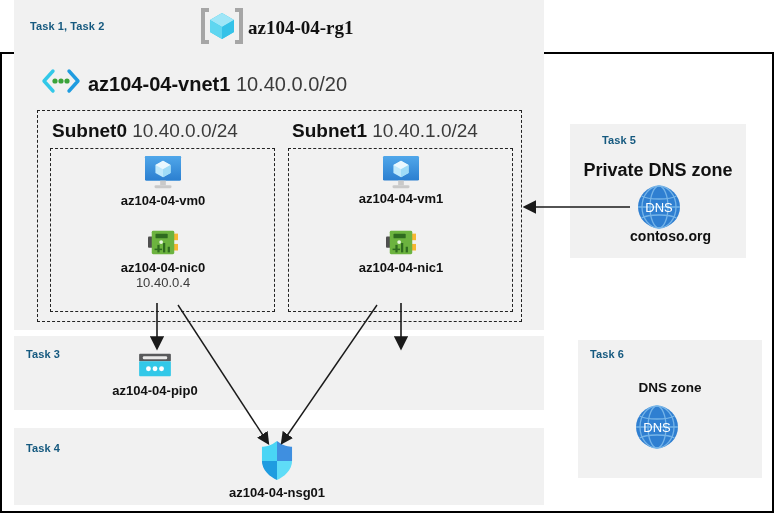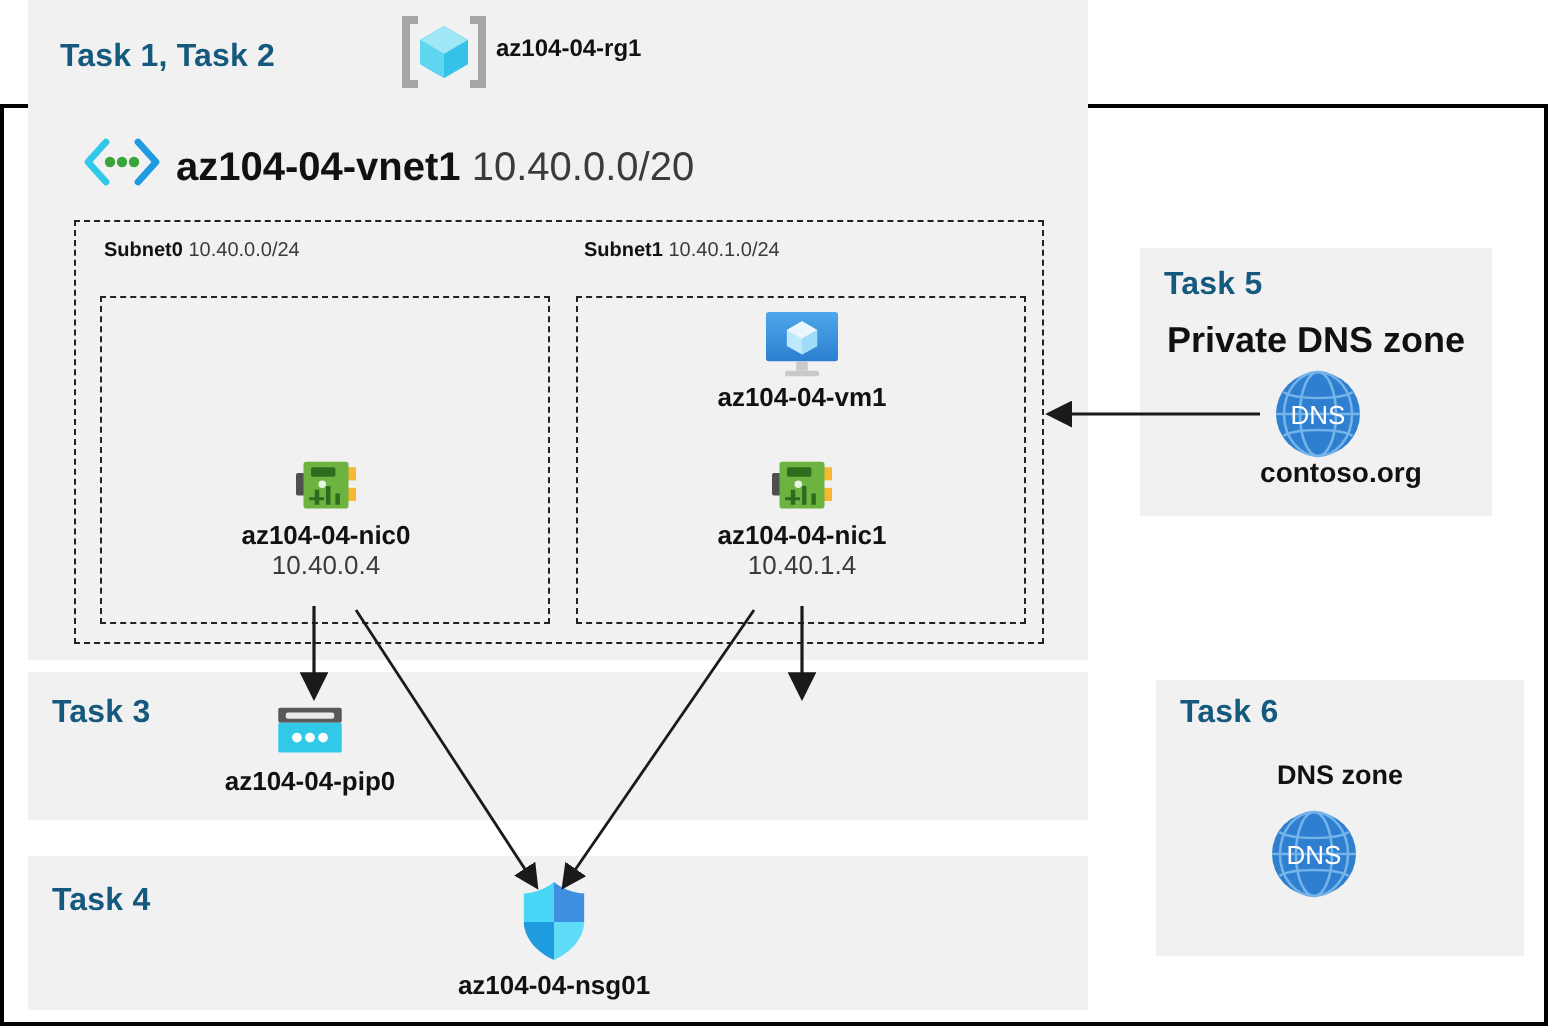--- a/index.html
+++ b/index.html
@@ -8,32 +8,32 @@
 
   .canvas{position:absolute;left:0;top:0;width:776px;height:517px;background:#ffffff;}
 
   
   .outer-frame{position:absolute;left:0;top:52px;width:774px;height:461px;
                border:2px solid #000000;box-sizing:border-box;background:#ffffff;}
 
   
   .rg-panel{position:absolute;left:14px;top:0px;width:530px;height:330px;background:#f1f1f1;}
 
-  .task-label{position:absolute;color:#15597f;font-weight:bold;font-size:16px;
+  .task-label{position:absolute;color:#15597f;font-weight:bold;font-size:11px;
               letter-spacing:.1px;white-space:nowrap;}
 
   
   .vnet-panel{position:absolute;left:14px;top:52px;width:530px;height:278px;background:#f1f1f1;}
   .vnet-title{position:absolute;left:88px;top:73px;font-size:20px;color:#111;font-weight:bold;white-space:nowrap;}
   .vnet-title .cidr{font-weight:normal;color:#3b3b3b;}
 
   .subnets-box{position:absolute;left:37px;top:110px;width:485px;height:212px;
                border:1.6px dashed #222;box-sizing:border-box;}
 
-  .subnet-title{position:absolute;font-size:10px;color:#111;font-weight:bold;white-space:nowrap;}
+  .subnet-title{position:absolute;font-size:19px;color:#111;font-weight:bold;white-space:nowrap;}
   .subnet-title .cidr{font-weight:normal;color:#3b3b3b;}
 
   .subnet-inner{position:absolute;border:1.6px dashed #222;box-sizing:border-box;}
 
   
   .node{position:absolute;text-align:center;}
   .node .nm{font-size:13px;font-weight:bold;color:#111;white-space:nowrap;line-height:15px;}
   .node .ip{font-size:13px;color:#3b3b3b;white-space:nowrap;line-height:16px;}
 
   
@@ -67,21 +67,21 @@
   <div style="position:absolute;left:200px;top:6px;">
     <svg width="44" height="40" viewBox="0 0 44 40">
       <path d="M9 4 L3 4 L3 36 L9 36" fill="none" stroke="#a6a6a6" stroke-width="4"></path>
       <path d="M35 4 L41 4 L41 36 L35 36" fill="none" stroke="#a6a6a6" stroke-width="4"></path>
       <polygon points="22,7 34,14 34,26 22,33 10,26 10,14" fill="#32c8e8"></polygon>
       <polygon points="22,7 34,14 22,21 10,14" fill="#9fe6f7"></polygon>
       <polygon points="22,21 34,14 34,26 22,33" fill="#35c2e8"></polygon>
       <polygon points="22,21 10,14 10,26 22,33" fill="#5fd6f0"></polygon>
     </svg>
   </div>
-  <div style="position:absolute;left:248px;top:17px;font-size:12px;font-weight:bold;color:#111;">az104-04-rg1</div>
+  <div style="position:absolute;left:248px;top:17px;font-size:19px;font-weight:bold;color:#111;font-family:Liberation Serif, serif;">az104-04-rg1</div>
 
   <div class="vnet-panel"></div>
 
   <div style="position:absolute;left:40px;top:68px;">
     <svg width="42" height="26" viewBox="0 0 42 26">
       <path d="M13 3 L4 13 L13 23" fill="none" stroke="#32c8e8" stroke-width="3.4" stroke-linecap="round" stroke-linejoin="round"></path>
       <path d="M29 3 L38 13 L29 23" fill="none" stroke="#1f9ce0" stroke-width="3.4" stroke-linecap="round" stroke-linejoin="round"></path>
       <circle cx="15" cy="13" r="2.6" fill="#3aa33a"></circle>
       <circle cx="21" cy="13" r="2.6" fill="#3aa33a"></circle>
       <circle cx="27" cy="13" r="2.6" fill="#3aa33a"></circle>
@@ -93,20 +93,38 @@
   </div>
 
   <div class="subnets-box"></div>
 
   <div class="subnet-title" style="left:52px;top:120px;">
     <span>Subnet0</span>
     <span class="cidr">10.40.0.0/24</span>
   </div>
   <div class="subnet-inner" style="left:50px;top:148px;width:225px;height:164px;"></div>
 
+  <div class="node" style="left:108px;top:155px;width:110px;">
+    <svg class="icon ic-vm" width="46" height="38" viewBox="0 0 46 38">
+      <rect x="4" y="1" width="38" height="26" rx="1.5" fill="#2d8fe0"></rect>
+      <rect x="4" y="1" width="38" height="26" rx="1.5" fill="url(#vmg0)"></rect>
+      <defs>
+          <linearGradient id="vmg0" x1="0" y1="0" x2="0" y2="1">
+        <stop offset="0" stop-color="#50a7ea"></stop>
+            <stop offset="1" stop-color="#2b7fd0"></stop>
+      </linearGradient>
+        </defs>
+      <polygon points="23,6 31,10.5 31,19 23,23.5 15,19 15,10.5" fill="#bfe9fb"></polygon>
+      <polygon points="23,6 31,10.5 23,15 15,10.5" fill="#eaf8fe"></polygon>
+      <polygon points="23,15 31,10.5 31,19 23,23.5" fill="#9fdcf7"></polygon>
+      <rect x="20" y="27" width="6" height="5" fill="#c9c9c9"></rect>
+      <rect x="14" y="32" width="18" height="3" rx="1.4" fill="#c9c9c9"></rect>
+    </svg>
+    <div class="nm" style="margin-top:2px;">az104-04-vm0</div>
+  </div>
 
   <div class="node" style="left:108px;top:228px;width:110px;">
     <svg class="icon ic-nic" width="36" height="32" viewBox="0 0 36 32">
       <rect x="28" y="6" width="6" height="7" fill="#f7b733"></rect>
       <rect x="28" y="17" width="6" height="7" fill="#f7b733"></rect>
       <rect x="2" y="9" width="5" height="12" rx="1" fill="#4f4f4f"></rect>
       <rect x="6" y="3" width="24" height="25" rx="1.5" fill="#6cb33f"></rect>
       <rect x="10" y="6" width="13" height="5" rx="1" fill="#2f6b1f"></rect>
       <circle cx="16" cy="15" r="2" fill="#e8f5e0"></circle>
       <rect x="12" y="18" width="2.4" height="8" fill="#2f6b1f"></rect>
@@ -149,21 +167,20 @@
       <rect x="2" y="9" width="5" height="12" rx="1" fill="#4f4f4f"></rect>
       <rect x="6" y="3" width="24" height="25" rx="1.5" fill="#6cb33f"></rect>
       <rect x="10" y="6" width="13" height="5" rx="1" fill="#2f6b1f"></rect>
       <circle cx="16" cy="15" r="2" fill="#e8f5e0"></circle>
       <rect x="12" y="18" width="2.4" height="8" fill="#2f6b1f"></rect>
       <rect x="18" y="16" width="2.4" height="10" fill="#2f6b1f"></rect>
       <rect x="23" y="20" width="2.4" height="6" fill="#2f6b1f"></rect>
       <rect x="9" y="22" width="8" height="1.6" fill="#2f6b1f"></rect>
     </svg>
     <div class="nm" style="margin-top:2px;">az104-04-nic1</div>
-    <div class="ip">10.40.1.4</div>
   </div>
 
   <div class="panel" style="left:14px;top:336px;width:530px;height:74px;"></div>
   <div class="task-label" style="left:26px;top:348px;">Task 3</div>
 
   <div class="node" style="left:100px;top:352px;width:110px;">
     <svg class="icon ic-pip" width="38" height="30" viewBox="0 0 38 30">
       <rect x="2" y="2" width="34" height="8" rx="1" fill="#58595b"></rect>
       <rect x="6" y="4.5" width="26" height="3.4" rx="1.2" fill="#e9e9e9"></rect>
       <rect x="2" y="10" width="34" height="16" rx="1" fill="#32c8e8"></rect>
@@ -189,21 +206,21 @@
         <rect x="0" y="0" width="20" height="22" fill="#49d5f5"></rect>
         <rect x="20" y="0" width="20" height="22" fill="#3f8fe0"></rect>
         <rect x="0" y="22" width="20" height="22" fill="#1f9ce0"></rect>
         <rect x="20" y="22" width="20" height="22" fill="#5fdcf7"></rect>
       </g>
     </svg>
     <div class="nm" style="margin-top:3px;">az104-04-nsg01</div>
   </div>
 
   <div class="panel" style="left:570px;top:124px;width:176px;height:134px;"></div>
-  <div class="task-label" style="left:582px;top:134px;">Task 5</div>
+  <div class="task-label" style="left:602px;top:134px;">Task 5</div>
   <div style="position:absolute;left:570px;top:160px;width:176px;text-align:center;font-size:18px;font-weight:bold;color:#111;">Private DNS zone</div>
   <div style="position:absolute;left:636px;top:184px;">
     <svg width="46" height="46" viewBox="0 0 46 46">
       <circle cx="23" cy="23" r="21" fill="#2f7fd1"></circle>
       <g fill="none" stroke="#75b4e8" stroke-width="1.3">
         <ellipse cx="23" cy="23" rx="9" ry="21"></ellipse>
         <ellipse cx="23" cy="23" rx="17" ry="21"></ellipse>
         <line x1="2" y1="23" x2="44" y2="23"></line>
         <path d="M5.6 12 C12 16 34 16 40.4 12"></path>
         <path d="M5.6 34 C12 30 34 30 40.4 34"></path>

